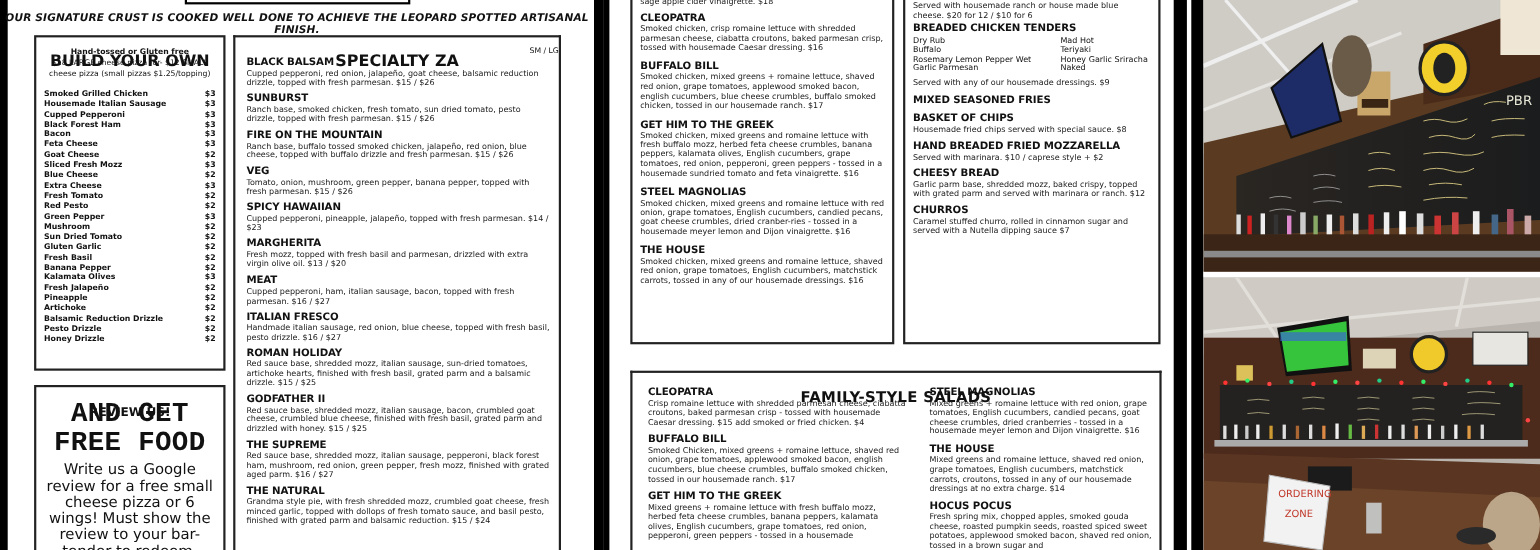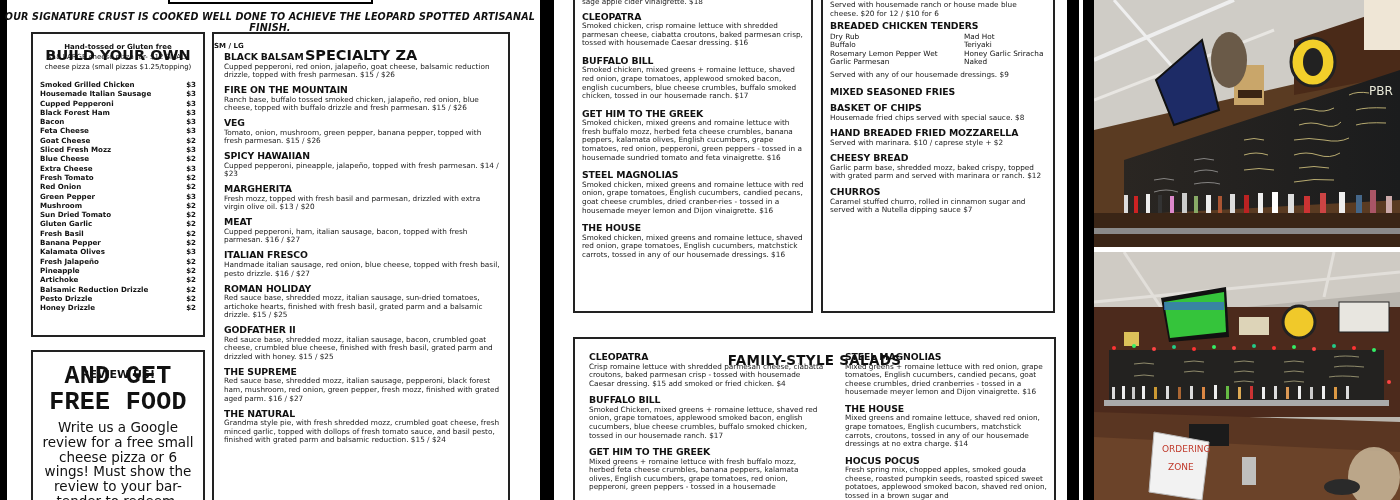--- a/index.html
+++ b/index.html
@@ -26,21 +26,21 @@
   .toppings { position: absolute; top: 46px; left: 7px; right: 7px; }
   .top-row { display: flex; justify-content: space-between; font-size: 7.1px; font-weight: bold; line-height: 9.3px; }
 
   #review { left: 31px; top: 350px; width: 174px; height: 170px; }
   #review .box-title span { font-size: 11px; }
   .review-big { position: absolute; top: 12px; left: 0; right: 0; text-align: center; font-size: 25px; line-height: 26px; font-weight: 900; letter-spacing: 0.3px; font-family: Liberation Mono, monospace; }
   .review-body { position: absolute; top: 68px; left: 6px; right: 6px; text-align: center; font-size: 13.5px; line-height: 14.8px; }
 
   #specialty { left: 212px; top: 32px; width: 298px; height: 500px; border-bottom: none; }
   #specialty .box-title span { font-size: 14.5px; }
-  .sm-lg { position: absolute; top: 8px; left: 0; right: 0; text-align: left; font-size: 7px; font-weight: bold; }
+  .sm-lg { position: absolute; top: 8px; left: 0; right: 0; text-align: right; font-size: 7px; font-weight: normal; }
   .items { position: absolute; left: 10px; right: 8px; }
   .item { margin-bottom: 5.4px; }
   .item-name { font-size: 9.3px; font-weight: 900; line-height: 10.5px; letter-spacing: -0.1px; }
   .item-desc { font-size: 7.3px; line-height: 8.6px; color: #1a1a1a; }
 
   
   #menu-mid { left: 549px; width: 530px; }
   .mid-edge { position: absolute; top: 0; width: 12px; height: 500px; background: #000; }
   #salad-box { position: absolute; left: 24px; top: -10px; width: 240px; height: 323px; border: 2px solid #222; }
   #apps-box { position: absolute; left: 272px; top: -10px; width: 234px; height: 323px; border: 2px solid #222; }
@@ -106,21 +106,21 @@
         </div>
         <div class="top-row">
           <span>Extra Cheese</span>
           <span>$3</span>
         </div>
         <div class="top-row">
           <span>Fresh Tomato</span>
           <span>$2</span>
         </div>
         <div class="top-row">
-          <span>Red Onion</span>
+          <span>Red Pesto</span>
           <span>$2</span>
         </div>
         <div class="top-row">
           <span>Green Pepper</span>
           <span>$3</span>
         </div>
         <div class="top-row">
           <span>Mushroom</span>
           <span>$2</span>
         </div>
@@ -177,20 +177,24 @@
     <div class="review-body">Write us a Google review for a free small cheese pizza or 6 wings! Must show the review to your bar-tender to redeem.</div>
   </div>
 
   <div class="box" id="specialty">
     <div class="box-title"><span>SPECIALTY ZA</span></div>
     <div class="sm-lg">SM / LG</div>
     <div class="items" id="specialty-items" style="top:18px;">
         <div class="item">
           <div class="item-name">BLACK BALSAM</div>
           <div class="item-desc">Cupped pepperoni, red onion, jalapeño, goat cheese, balsamic reduction drizzle, topped with fresh parmesan. $15 / $26</div>
+        </div>
+        <div class="item">
+          <div class="item-name">SUNBURST</div>
+          <div class="item-desc">Ranch base, smoked chicken, fresh tomato, sun dried tomato, pesto drizzle, topped with fresh parmesan. $15 / $26</div>
         </div>
         <div class="item">
           <div class="item-name">FIRE ON THE MOUNTAIN</div>
           <div class="item-desc">Ranch base, buffalo tossed smoked chicken, jalapeño, red onion, blue cheese, topped with buffalo drizzle and fresh parmesan. $15 / $26</div>
         </div>
         <div class="item">
           <div class="item-name">VEG</div>
           <div class="item-desc">Tomato, onion, mushroom, green pepper, banana pepper, topped with fresh parmesan. $15 / $26</div>
         </div>
         <div class="item">

